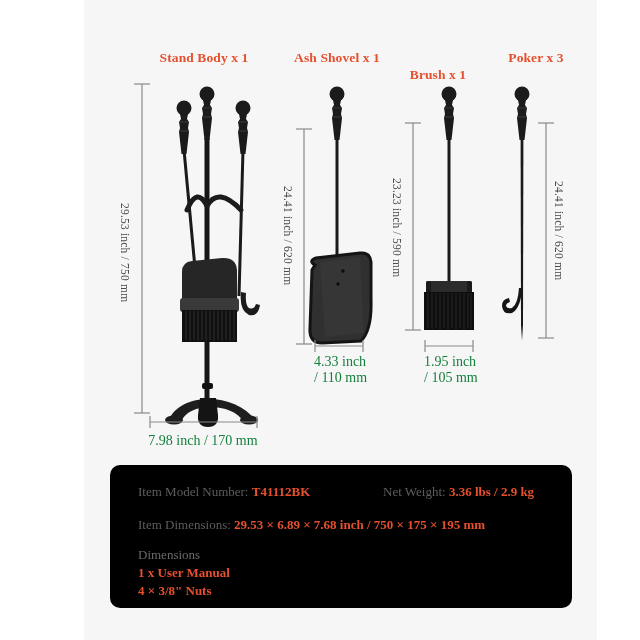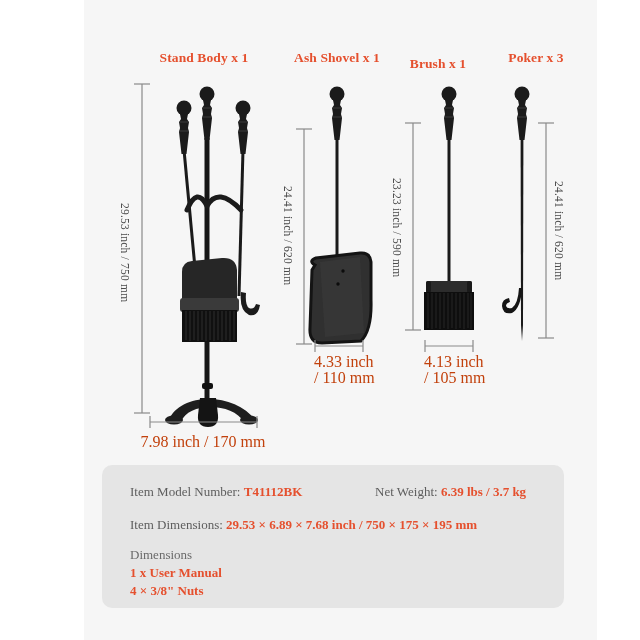--- a/index.html
+++ b/index.html
@@ -11,25 +11,25 @@
   .art{position:absolute;left:0;top:0;width:640px;height:640px;}
   .hdr{
     position:absolute;width:160px;text-align:center;font-size:13.5px;font-weight:bold;
     color:#e5502e;letter-spacing:.1px;
   }
   .vdim{
     position:absolute;writing-mode:vertical-rl;font-size:11.5px;color:#4a4a4a;
     width:16px;display:flex;align-items:center;justify-content:center;text-align:center;
     letter-spacing:.2px;
   }
-  .wdim{position:absolute;font-size:16px;color:#c2410c;}
+  .wdim{position:absolute;font-size:14px;color:#15803d;}
   .wdim.center{text-align:center;}
   .wdim.two-line{line-height:16px;text-align:left;}
   .card{
-    position:absolute;left:82px;top:465px;width:462px;height:143px;background:#e5e5e5;
+    position:absolute;left:90px;top:465px;width:462px;height:143px;background:#000000;
     border-radius:10px;
   }
   .card .row{position:absolute;font-size:13px;white-space:nowrap;}
   .lbl{color:#5d5d5d;}
   .val{color:#e5502e;font-weight:bold;}
   .acc-label{color:#6a6a6a;}
 </style>
 </head>
 <body>
 
@@ -145,46 +145,46 @@
       <line x1="453" y1="340" x2="453" y2="352"></line>
 
       <line x1="526" y1="123" x2="526" y2="338"></line>
       <line x1="518" y1="123" x2="534" y2="123"></line>
       <line x1="518" y1="338" x2="534" y2="338"></line>
     </g>
   </svg>
 
   <div class="hdr" style="left:104px;top:50px;">Stand Body x 1</div>
   <div class="hdr" style="left:237px;top:50px;">Ash Shovel x 1</div>
-  <div class="hdr" style="left:338px;top:56px;">Brush x 1</div>
+  <div class="hdr" style="left:338px;top:67px;">Brush x 1</div>
   <div class="hdr" style="left:436px;top:50px;">Poker x 3</div>
 
   <div class="vdim" style="left:97px;top:168px;height:170px;">29.53 inch / 750 mm</div>
   <div class="vdim" style="left:260px;top:150px;height:172px;">24.41 inch / 620 mm</div>
   <div class="vdim" style="left:369px;top:140px;height:175px;">23.23 inch / 590 mm</div>
   <div class="vdim" style="left:531px;top:145px;height:172px;">24.41 inch / 620 mm</div>
 
   <div class="wdim center" style="left:113px;top:433px;width:140px;">7.98 inch / 170 mm</div>
   <div class="wdim two-line" style="left:294px;top:354px;">
     <div>4.33 inch</div>
     <div>/ 110 mm</div>
   </div>
   <div class="wdim two-line" style="left:404px;top:354px;">
-    <div>4.13 inch</div>
+    <div>1.95 inch</div>
     <div>/ 105 mm</div>
   </div>
 
   <div class="card">
     <div class="row" style="left:28px;top:19px;">
       <span class="lbl">Item Model Number:</span>
       <span class="val">T41112BK</span>
     </div>
     <div class="row" style="left:273px;top:19px;">
       <span class="lbl">Net Weight:</span>
-      <span class="val">6.39 lbs / 3.7 kg</span>
+      <span class="val">3.36 lbs / 2.9 kg</span>
     </div>
     <div class="row" style="left:28px;top:52px;">
       <span class="lbl">Item Dimensions:</span>
       <span class="val">29.53 × 6.89 × 7.68 inch  / 750 × 175 × 195 mm</span>
     </div>
     <div class="row acc-label" style="left:28px;top:82px;">Dimensions</div>
     <div class="row val" style="left:28px;top:100px;">1 x User Manual</div>
     <div class="row val" style="left:28px;top:118px;">4 × 3/8" Nuts</div>
   </div>
 

